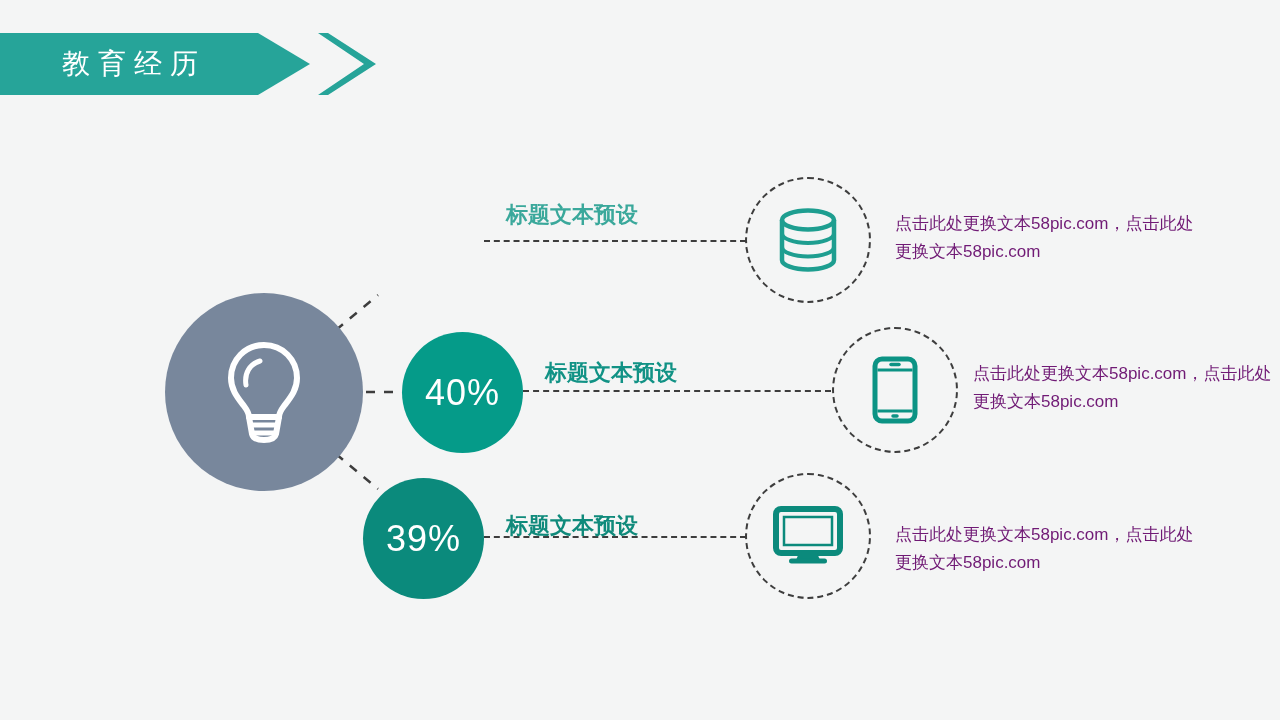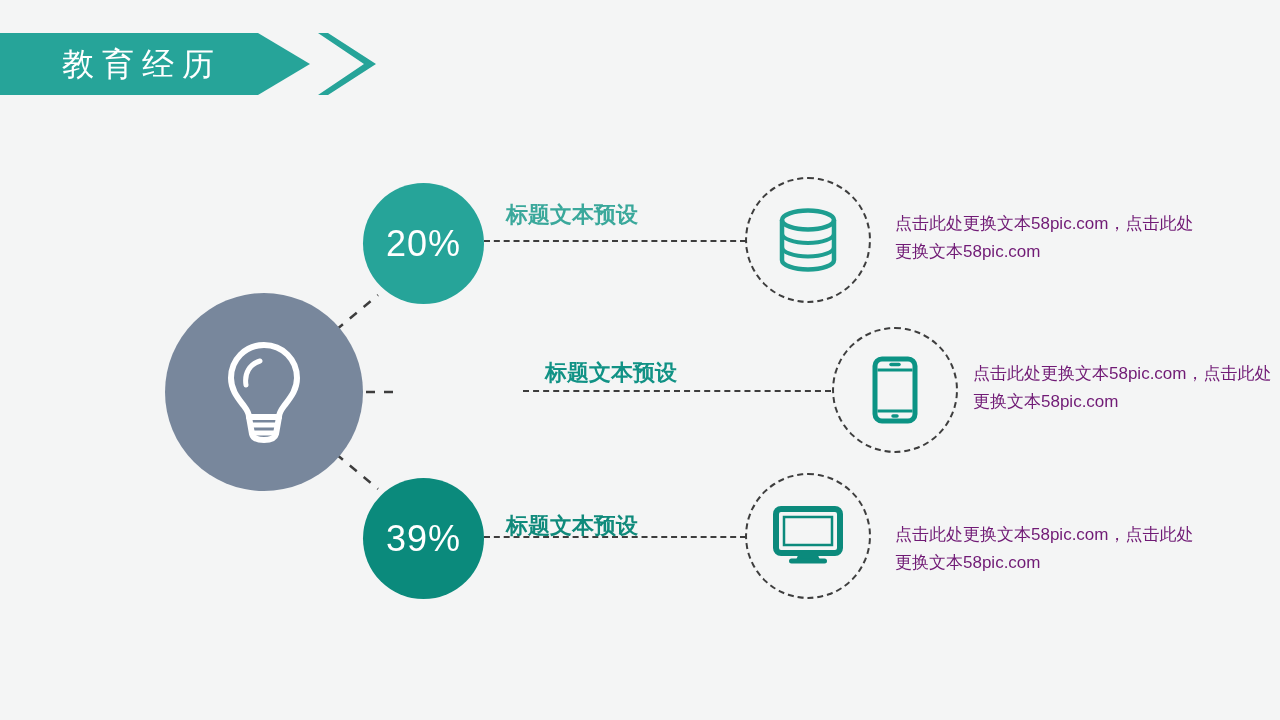--- a/index.html
+++ b/index.html
@@ -29,21 +29,21 @@
     width: 310px;
     height: 62px;
     background: #26a499;
     -webkit-clip-path: polygon(0 0, 258px 0, 310px 50%, 258px 100%, 0 100%);
     clip-path: polygon(0 0, 258px 0, 310px 50%, 258px 100%, 0 100%);
     display: flex;
     align-items: center;
   }
   .header-title {
     color: #ffffff;
-    font-size: 32px;
+    font-size: 28px;
     letter-spacing: 8px;
     padding-left: 62px;
     line-height: 1;
     font-weight: 400;
     white-space: nowrap;
   }
   .header-chevron {
     position: absolute;
     left: 318px;
     top: 33px;
@@ -167,37 +167,37 @@
       <svg width="96" height="108" viewBox="0 0 96 108">
         <path d="M48 7 C29 7 15 22 15 40 C15 52 22 60 28 68 C31 72 33 75 33 79 L63 79 C63 75 65 72 68 68 C74 60 81 52 81 40 C81 22 67 7 48 7 Z" fill="none" stroke="#ffffff" stroke-width="6" stroke-linejoin="round"></path>
         <path d="M33 79 L63 79 L60 96 C59 100 55 102 48 102 C41 102 37 100 36 96 Z" fill="none" stroke="#ffffff" stroke-width="6" stroke-linejoin="round"></path>
         <line x1="35" y1="87" x2="61" y2="87" stroke="#ffffff" stroke-width="5"></line>
         <line x1="37" y1="95" x2="59" y2="95" stroke="#ffffff" stroke-width="5"></line>
         <path d="M30 47 C28 35 34 26 44 23" fill="none" stroke="#ffffff" stroke-width="5" stroke-linecap="round"></path>
       </svg>
     </span>
   </div>
 
-  <div class="pct-circle pct-1">
-    <span>20%</span>
-  </div>
   <div class="hdash hdash-1"></div>
   <div class="row-title title-1">标题文本预设</div>
   <div class="icon-circle icon-1">
     <span>
       <svg width="62" height="66" viewBox="0 0 62 66">
         <ellipse cx="31" cy="13" rx="26" ry="9.5" fill="none" stroke="#1e9e90" stroke-width="4.5"></ellipse>
         <path d="M5 13 L5 53 C5 58.2 16.6 62.5 31 62.5 C45.4 62.5 57 58.2 57 53 L57 13" fill="none" stroke="#1e9e90" stroke-width="4.5"></path>
         <path d="M5 26.5 C5 31.7 16.6 36 31 36 C45.4 36 57 31.7 57 26.5" fill="none" stroke="#1e9e90" stroke-width="4"></path>
         <path d="M5 40 C5 45.2 16.6 49.5 31 49.5 C45.4 49.5 57 45.2 57 40" fill="none" stroke="#1e9e90" stroke-width="4"></path>
       </svg>
     </span>
   </div>
   <div class="body-text body-1">点击此处更换文本58pic.com，点击此处更换文本58pic.com</div>
 
+  <div class="pct-circle pct-2">
+    <span>40%</span>
+  </div>
   <div class="hdash hdash-2"></div>
   <div class="row-title title-2">标题文本预设</div>
   <div class="icon-circle icon-2">
     <span>
       <svg width="46" height="68" viewBox="0 0 46 68">
         <rect x="3" y="3" width="40" height="62" rx="7" ry="7" fill="none" stroke="#0b9384" stroke-width="5"></rect>
         <line x1="5.5" y1="14" x2="40.5" y2="14" stroke="#0b9384" stroke-width="3"></line>
         <line x1="5.5" y1="55" x2="40.5" y2="55" stroke="#0b9384" stroke-width="3"></line>
         <line x1="19" y1="8.5" x2="27" y2="8.5" stroke="#0b9384" stroke-width="3.5" stroke-linecap="round"></line>
         <line x1="21" y1="60" x2="25" y2="60" stroke="#0b9384" stroke-width="3.5" stroke-linecap="round"></line>

